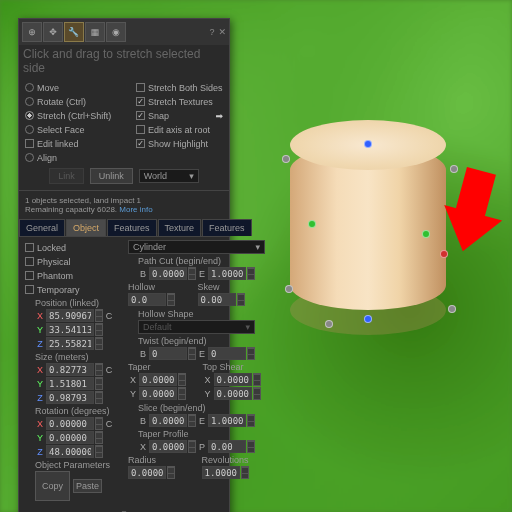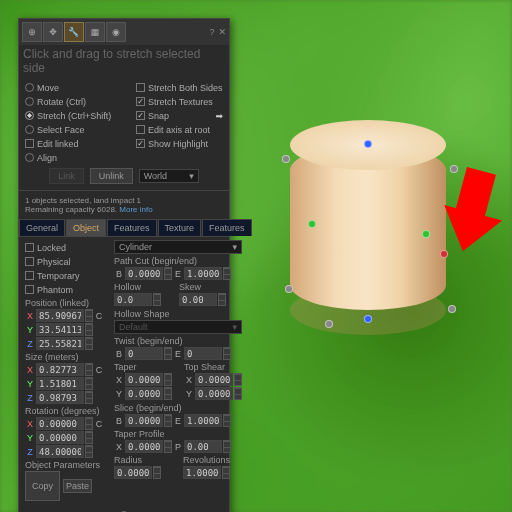--- a/index.html
+++ b/index.html
@@ -30,21 +30,21 @@
 .chk{width:9px;height:9px;border:1px solid #777;flex-shrink:0;display:flex;align-items:center;justify-content:center;font-size:8px;color:#ccc}
 .lbl{font-size:9px}
 .cols{display:flex;gap:24px}
 .col{flex:1}
 .btn{background:#3a3a3a;border:1px solid #555;color:#999;padding:2px 8px;font-size:9px}
 .tabs{display:flex;gap:0;border-bottom:1px solid #444;margin-top:2px}
 .tab{padding:3px 6px;font-size:9px;background:#0f172a;border:1px solid #444;border-bottom:none;color:#999;margin-right:1px}
 .tab.active{background:#4a4a4a;color:#d4a868}
 .status{padding:3px 6px;font-size:8px;color:#999}
 .link{color:#5a9ad4}
-.grp{margin:2px 0}
+.grp{margin:2px 10px}
 .grp-title{font-size:9px;color:#999;margin-bottom:1px}
 .coord{display:flex;align-items:center;gap:1px;margin:1px 0}
 .axis{width:10px;font-size:9px;text-align:center}
 .ax-x{color:#ff6060}.ax-y{color:#60ff60}.ax-z{color:#6090ff}
 .num{background:#404040;border:1px solid #444;color:#ccc;font-size:9px;padding:1px 2px;width:48px;height:13px;font-family:monospace}
 .num.sm{width:38px}
 .spin{width:8px;height:13px;background:#3a3a3a;border:1px solid #555;display:flex;flex-direction:column}
 .spin::before,.spin::after{content:'';flex:1;border-top:1px solid #555}
 .dd{background:#1a1a1a;border:1px solid #444;color:#999;font-size:9px;padding:1px 4px;width:100%;height:14px;display:flex;align-items:flex-start;justify-content:space-between}
 .dd.dis{color:#555}
@@ -171,25 +171,25 @@
         <div class="row">
             <span class="chk"></span>
             <span class="lbl">Locked</span>
           </div>
         <div class="row">
             <span class="chk"></span>
             <span class="lbl">Physical</span>
           </div>
         <div class="row">
             <span class="chk"></span>
+            <span class="lbl">Phantom</span>
+          </div>
+        <div class="row">
+            <span class="chk"></span>
             <span class="lbl">Temporary</span>
-          </div>
-        <div class="row">
-            <span class="chk"></span>
-            <span class="lbl">Phantom</span>
           </div>
 
         <div class="grp">
           <div class="grp-title">Position (linked)</div>
           <div class="coord">
               <span class="axis ax-x">X</span>
               <input class="num" value="85.90967" style="">
               <span class="spin"></span>
               <span class="axis">C</span>
             </div>

